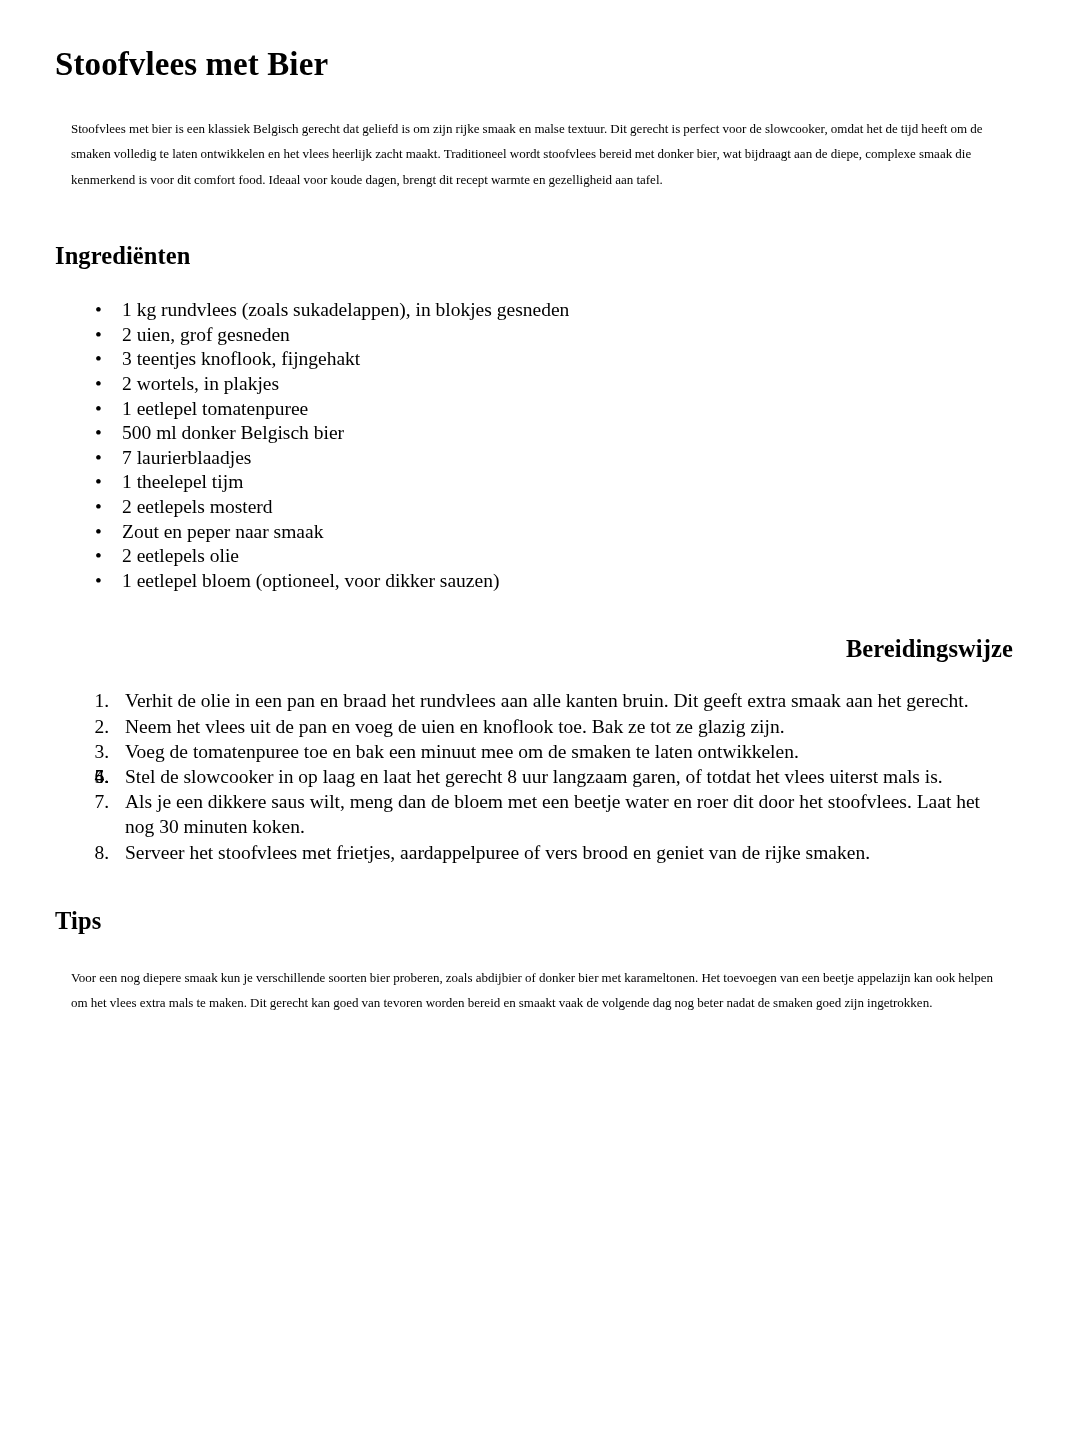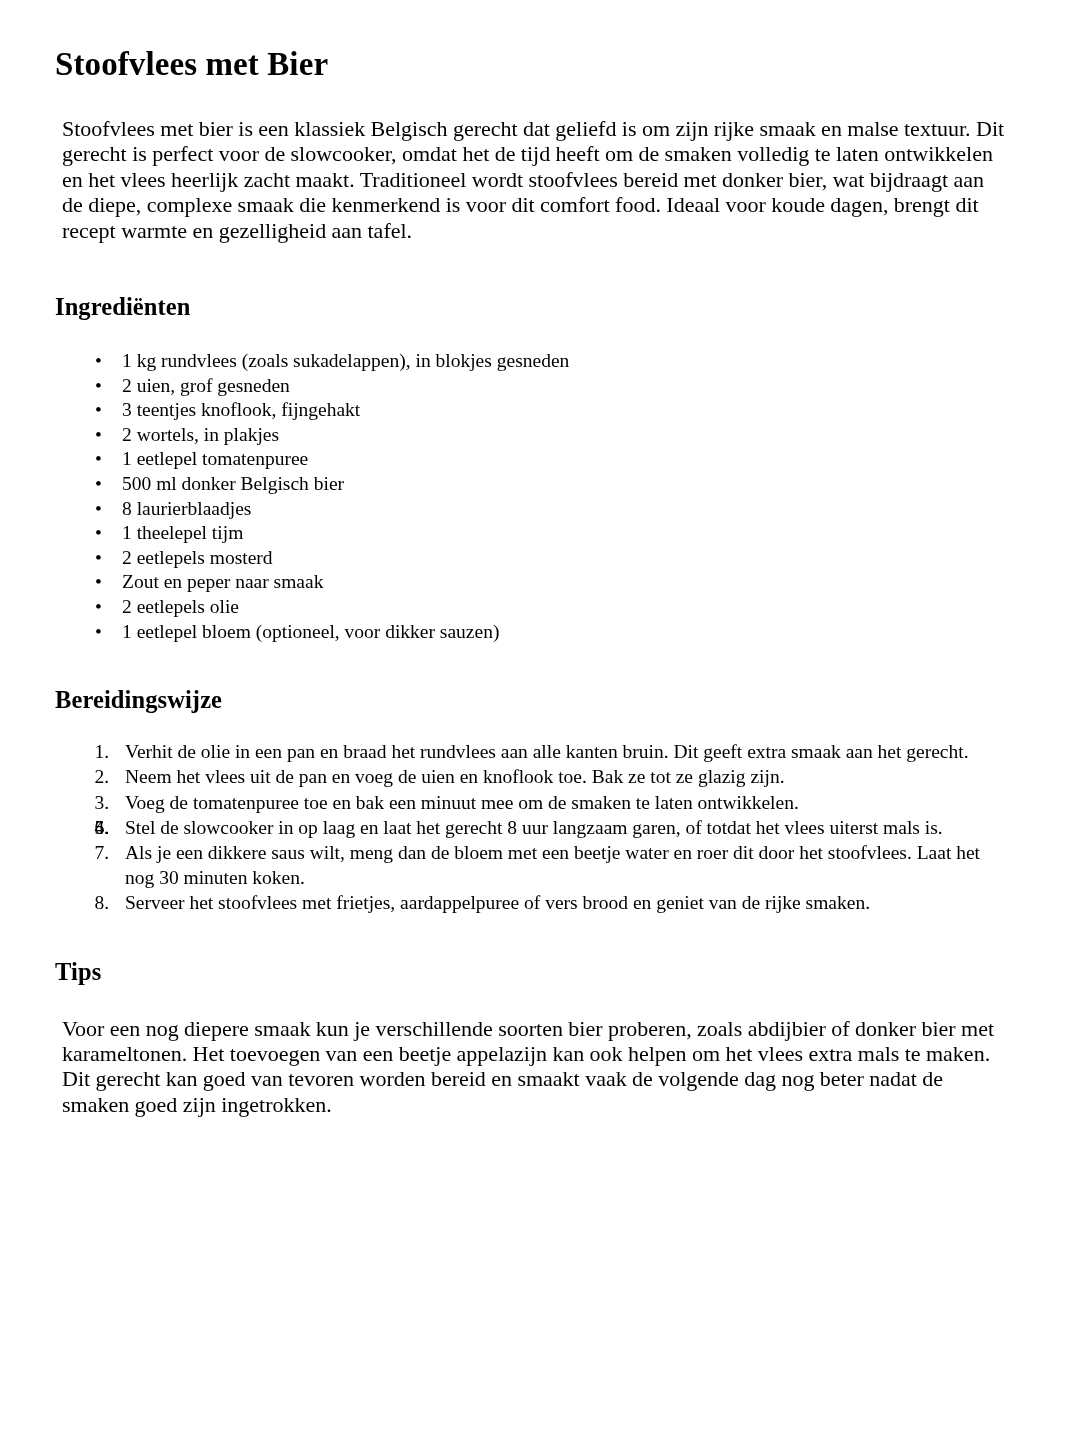--- a/index.html
+++ b/index.html
@@ -38,44 +38,44 @@
     font-size: 33px;
     font-weight: bold;
     line-height: 40px;
     letter-spacing: 0.1px;
     margin: 0 0 0 0;
     padding: 0;
   }
 
   
   .para {
-    font-size: 22px;
+    font-size: 13px;
     line-height: 25.4px;
-    margin: 7px;
+    margin: 16px;
     padding: 0;
     text-align: left;
     word-spacing: -0.1px;
   }
 
   .intro-para {
     margin-top: 32px;
   }
 
   
   .section-heading {
     font-size: 24.5px;
     font-weight: bold;
     line-height: 30px;
     margin: 0;
     padding: 0;
     letter-spacing: 0.1px;
   }
 
   .heading-ingredients { margin-top: 49px; }
-  .heading-method      { margin-top: 41px; }
+  .heading-method      { margin-top: 41px; text-align: right; }
   .heading-tips        { margin-top: 41px; }
 
   
   .ingredient-list {
     list-style: none;
     margin: 0;
     padding: 0;
     margin-top: 27px;
   }
   .ingredient-list li {
@@ -163,21 +163,21 @@
       <li>
         <span class="bullet-glyph">•</span>
         <span>1 eetlepel tomatenpuree</span>
       </li>
       <li>
         <span class="bullet-glyph">•</span>
         <span>500 ml donker Belgisch bier</span>
       </li>
       <li>
         <span class="bullet-glyph">•</span>
-        <span>8 laurierblaadjes</span>
+        <span>7 laurierblaadjes</span>
       </li>
       <li>
         <span class="bullet-glyph">•</span>
         <span>1 theelepel tijm</span>
       </li>
       <li>
         <span class="bullet-glyph">•</span>
         <span>2 eetlepels mosterd</span>
       </li>
       <li>

